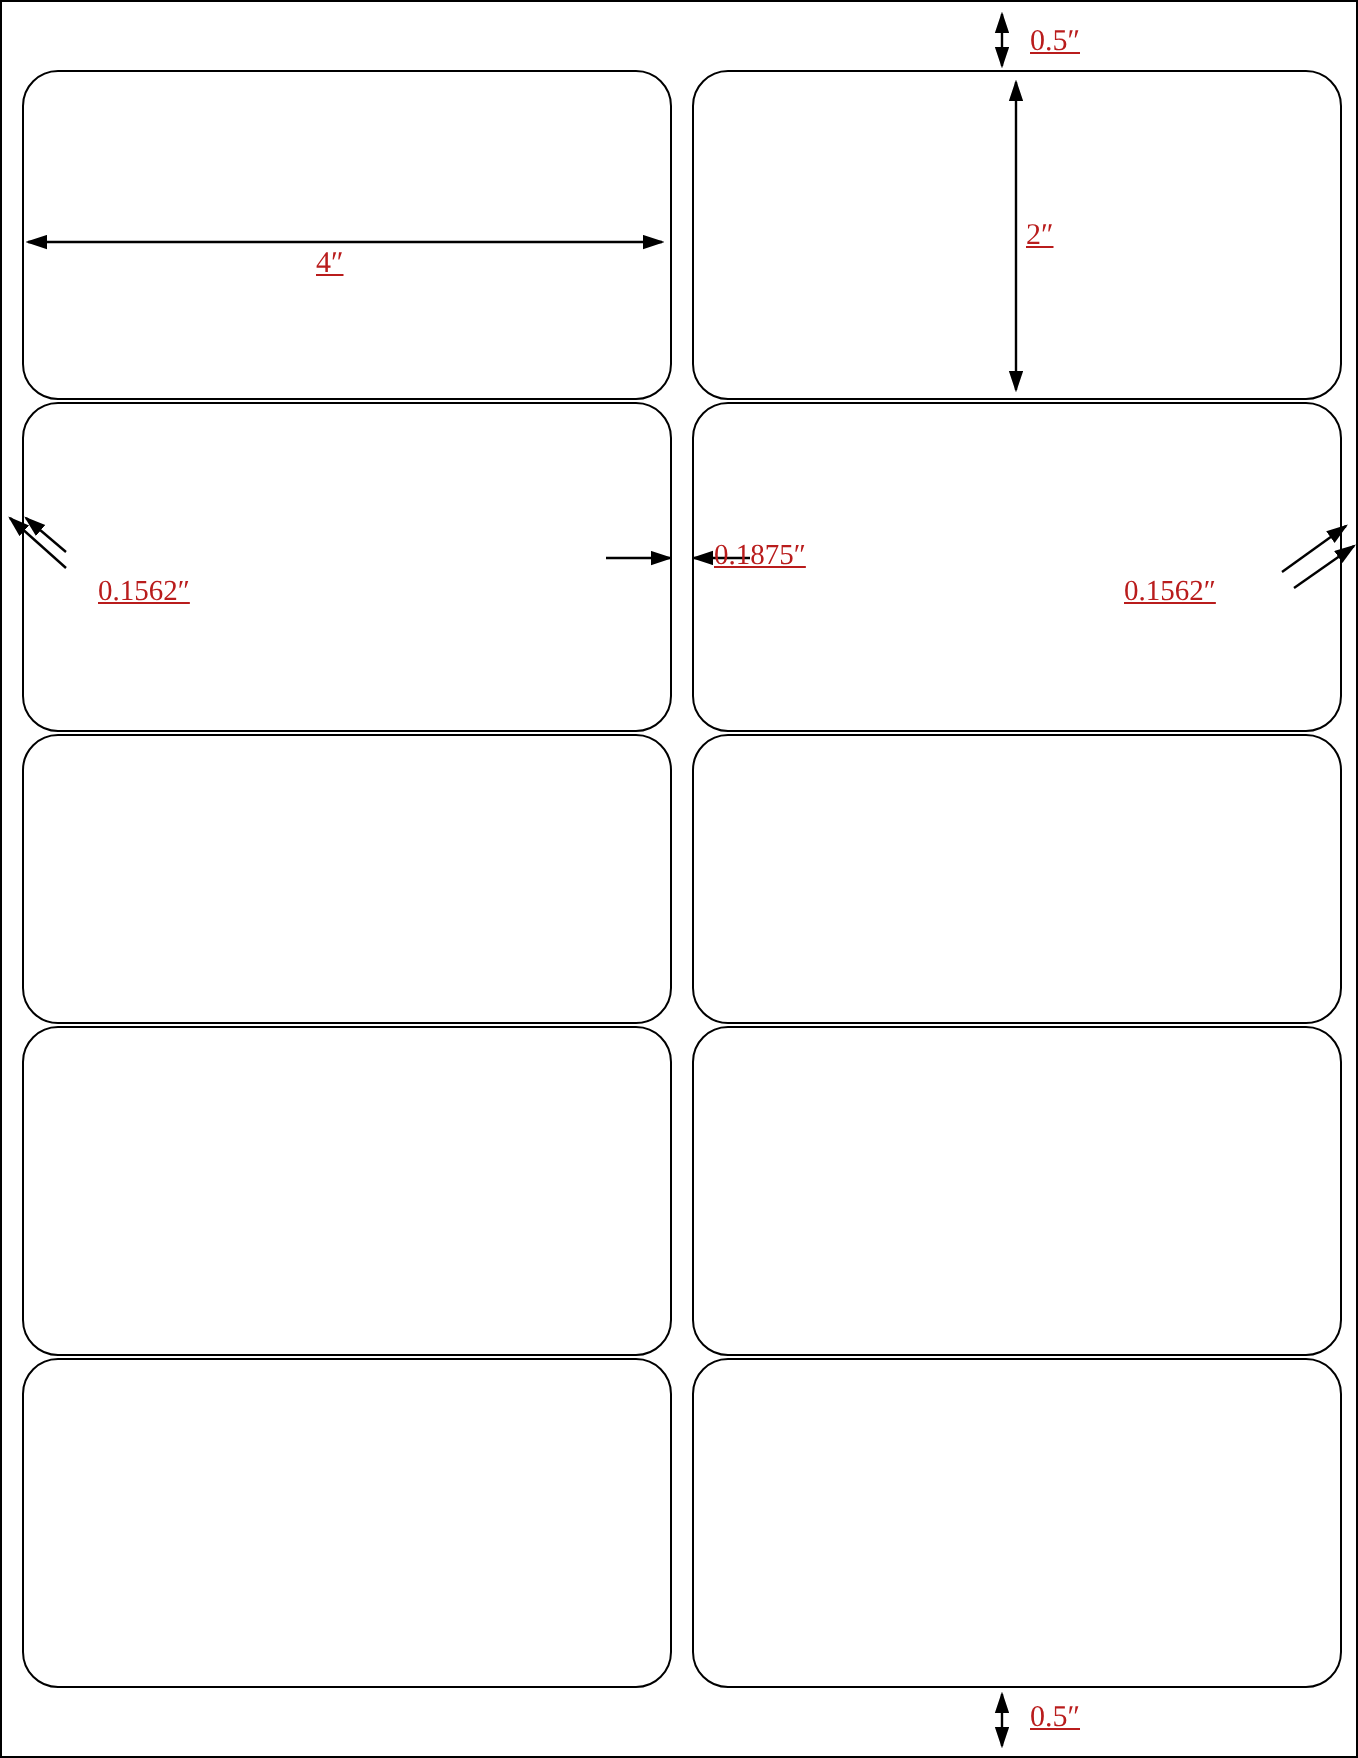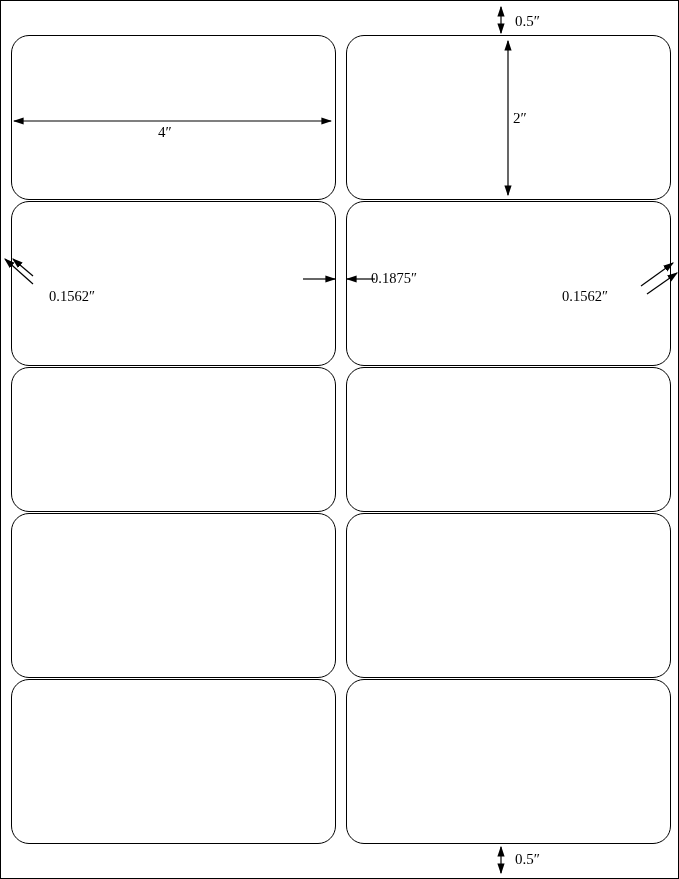--- a/index.html
+++ b/index.html
@@ -23,23 +23,24 @@
     position: absolute;
     box-sizing: border-box;
     border: 1.4px solid #000000;
     border-radius: 18px;
     background: #ffffff;
   }
   .dim-label {
     position: absolute;
     font-family: "Liberation Serif", serif;
     font-size: 15px;
-    color: #000000;
+    color: #b91c1c;
     white-space: nowrap;
     line-height: 1;
+    text-decoration: underline;
   }
   .dim-label.small {
     font-size: 14.5px;
   }
   svg.overlay {
     position: absolute;
     left: 0;
     top: 0;
     width: 679px;
     height: 879px;
@@ -105,19 +106,19 @@
   </svg>
 
   <div class="dim-label" style="left:514px; top:13px;">0.5″</div>
 
   <div class="dim-label" style="left:512px; top:110px;">2″</div>
 
   <div class="dim-label" style="left:157px; top:124px;">4″</div>
 
   <div class="dim-label small" style="left:48px; top:288px;">0.1562″</div>
 
-  <div class="dim-label small" style="left:370px; top:270px;">0.1875″</div>
+  <div class="dim-label small" style="left:356px; top:270px;">0.1875″</div>
 
   <div class="dim-label small" style="left:561px; top:288px;">0.1562″</div>
 
   <div class="dim-label" style="left:514px; top:851px;">0.5″</div>
 
 </div>
 
 </body></html>

